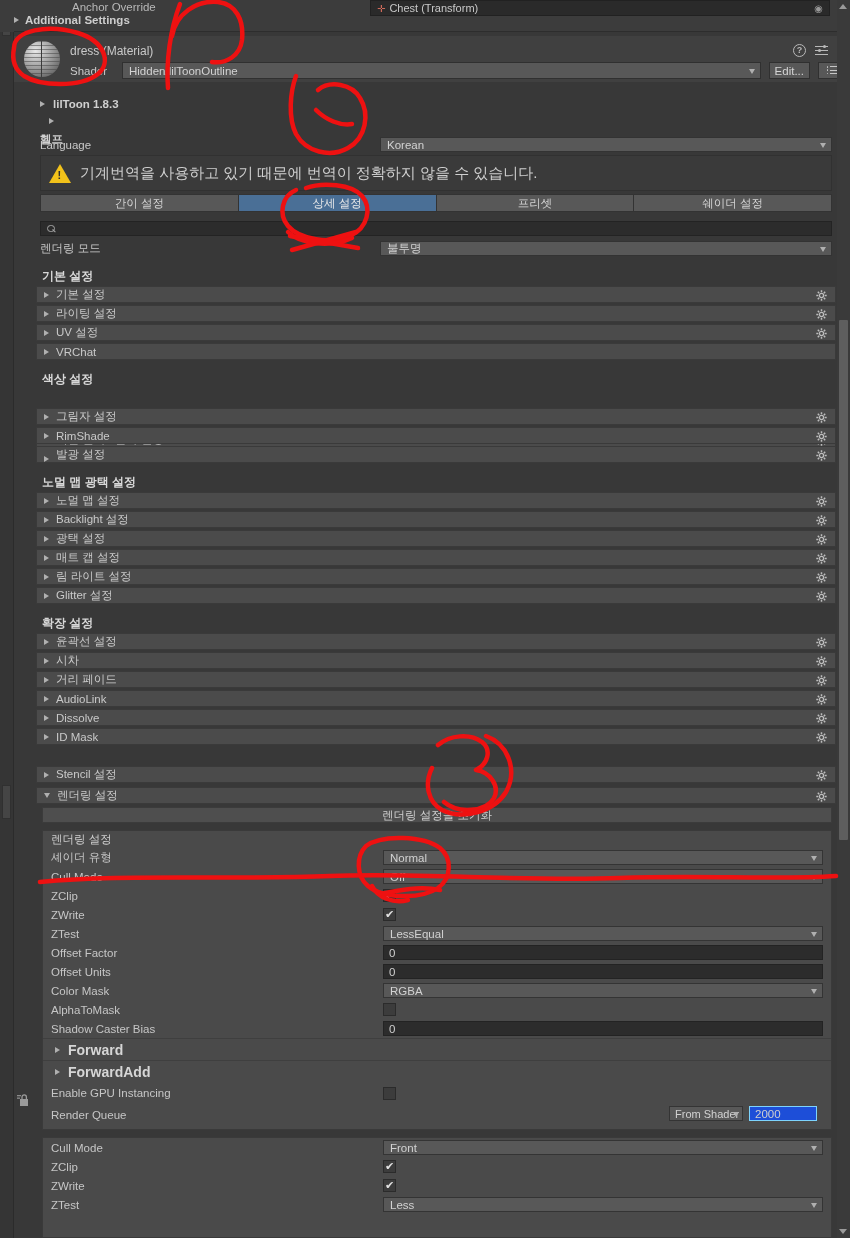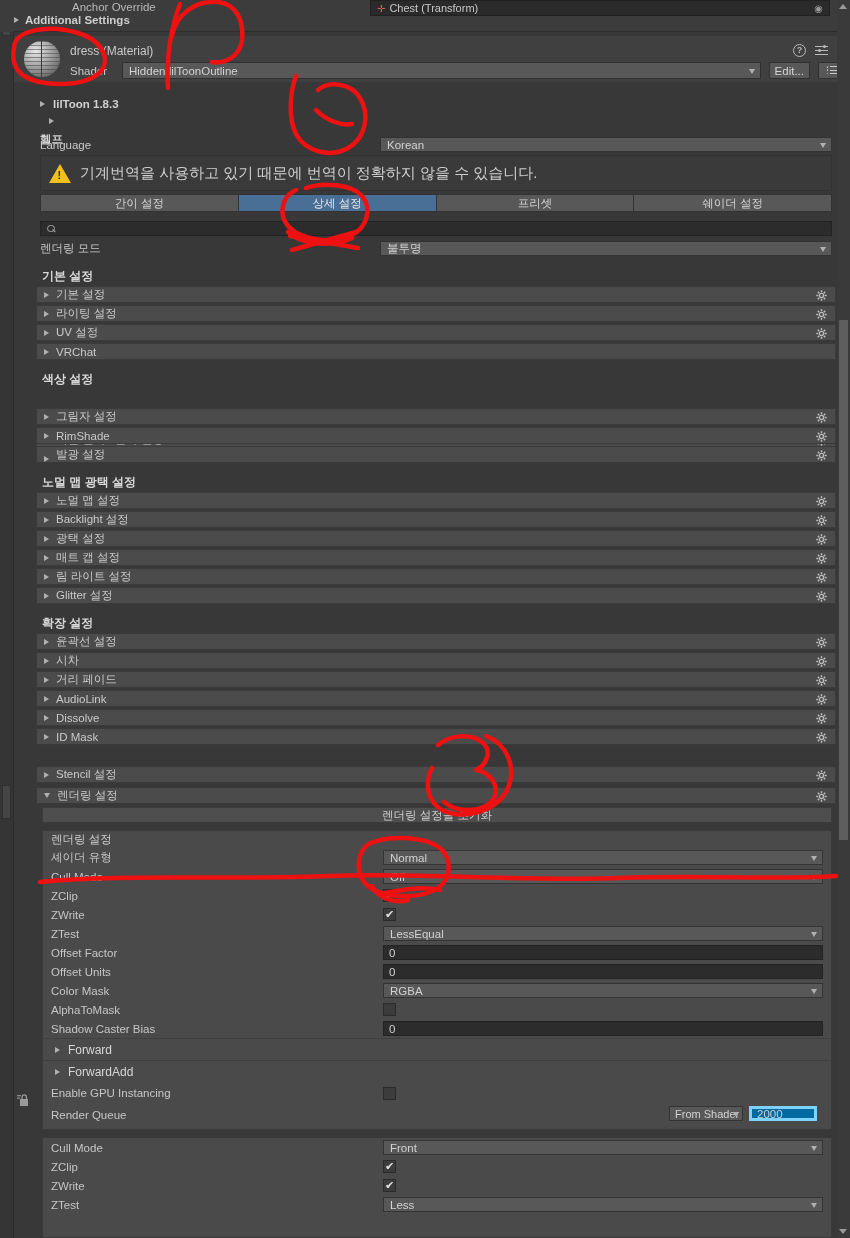--- a/index.html
+++ b/index.html
@@ -173,31 +173,31 @@
   .pfield {
     height: 15px; background: #2c2c2c; border: 1px solid #232323;
     display: flex; align-items: center; padding-left: 5px; font-size: 11.5px; color: #cfcfcf;
   }
   .chk {
     width: 13px; height: 13px; background: #3c3c3c; border: 1px solid #2b2b2b;
     display: flex; align-items: center; justify-content: center;
   }
   .chk.on::after { content: "✔"; font-size: 11px; color: #e2e2e2; line-height: 11px; }
   .subfold { height: 22px; display: flex; align-items: center; gap: 8px; padding-left: 12px; border-top: 1px solid #3f3f3f; }
-  .subfold .lbl { font-weight: normal; font-size: 12px; color: #d6d6d6; }
+  .subfold .lbl { font-weight: bold; font-size: 14px; color: #d6d6d6; }
   .rqrow { position: relative; }
   .rq-drop {
     position: absolute; right: 88px; top: 2px; width: 74px; height: 15px; background: #585858;
     border: 1px solid #343434; display: flex; align-items: center; padding-left: 5px;
     font-size: 11px; color: #d2d2d2; overflow: hidden;
   }
   .rq-drop .arr { position: absolute; right: 3px; top: 5px; }
   .rq-val {
-    position: absolute; right: 14px; top: 2px; width: 68px; height: 15px; background: #0369a1;
-    border: 3px solid #7dd3fc; display: flex; align-items: center; padding-left: 5px; font-size: 11.5px; color: #cfcfcf;
+    position: absolute; right: 14px; top: 2px; width: 68px; height: 15px; background: #1d4ed8;
+    border: 1px solid #7dd3fc; display: flex; align-items: center; padding-left: 5px; font-size: 11.5px; color: #cfcfcf;
   }
 
   
   .leftrail { position: absolute; left: 0; top: 0; width: 14px; height: 1238px; background: #353535; border-right: 1px solid #2b2b2b; }
   .rail-tab { position: absolute; left: 2px; width: 9px; background: #454545; border: 1px solid #303030; }
   .lock-ico { position: absolute; left: 16px; top: 1092px; width: 14px; height: 16px; }
 
   
   .scroll-track { position: absolute; right: 0; top: 0; width: 13px; height: 1238px; background: #3a3a3a; }
   .scroll-thumb { position: absolute; right: 2px; width: 9px; background: #5e5e5e; border-radius: 1px; }

